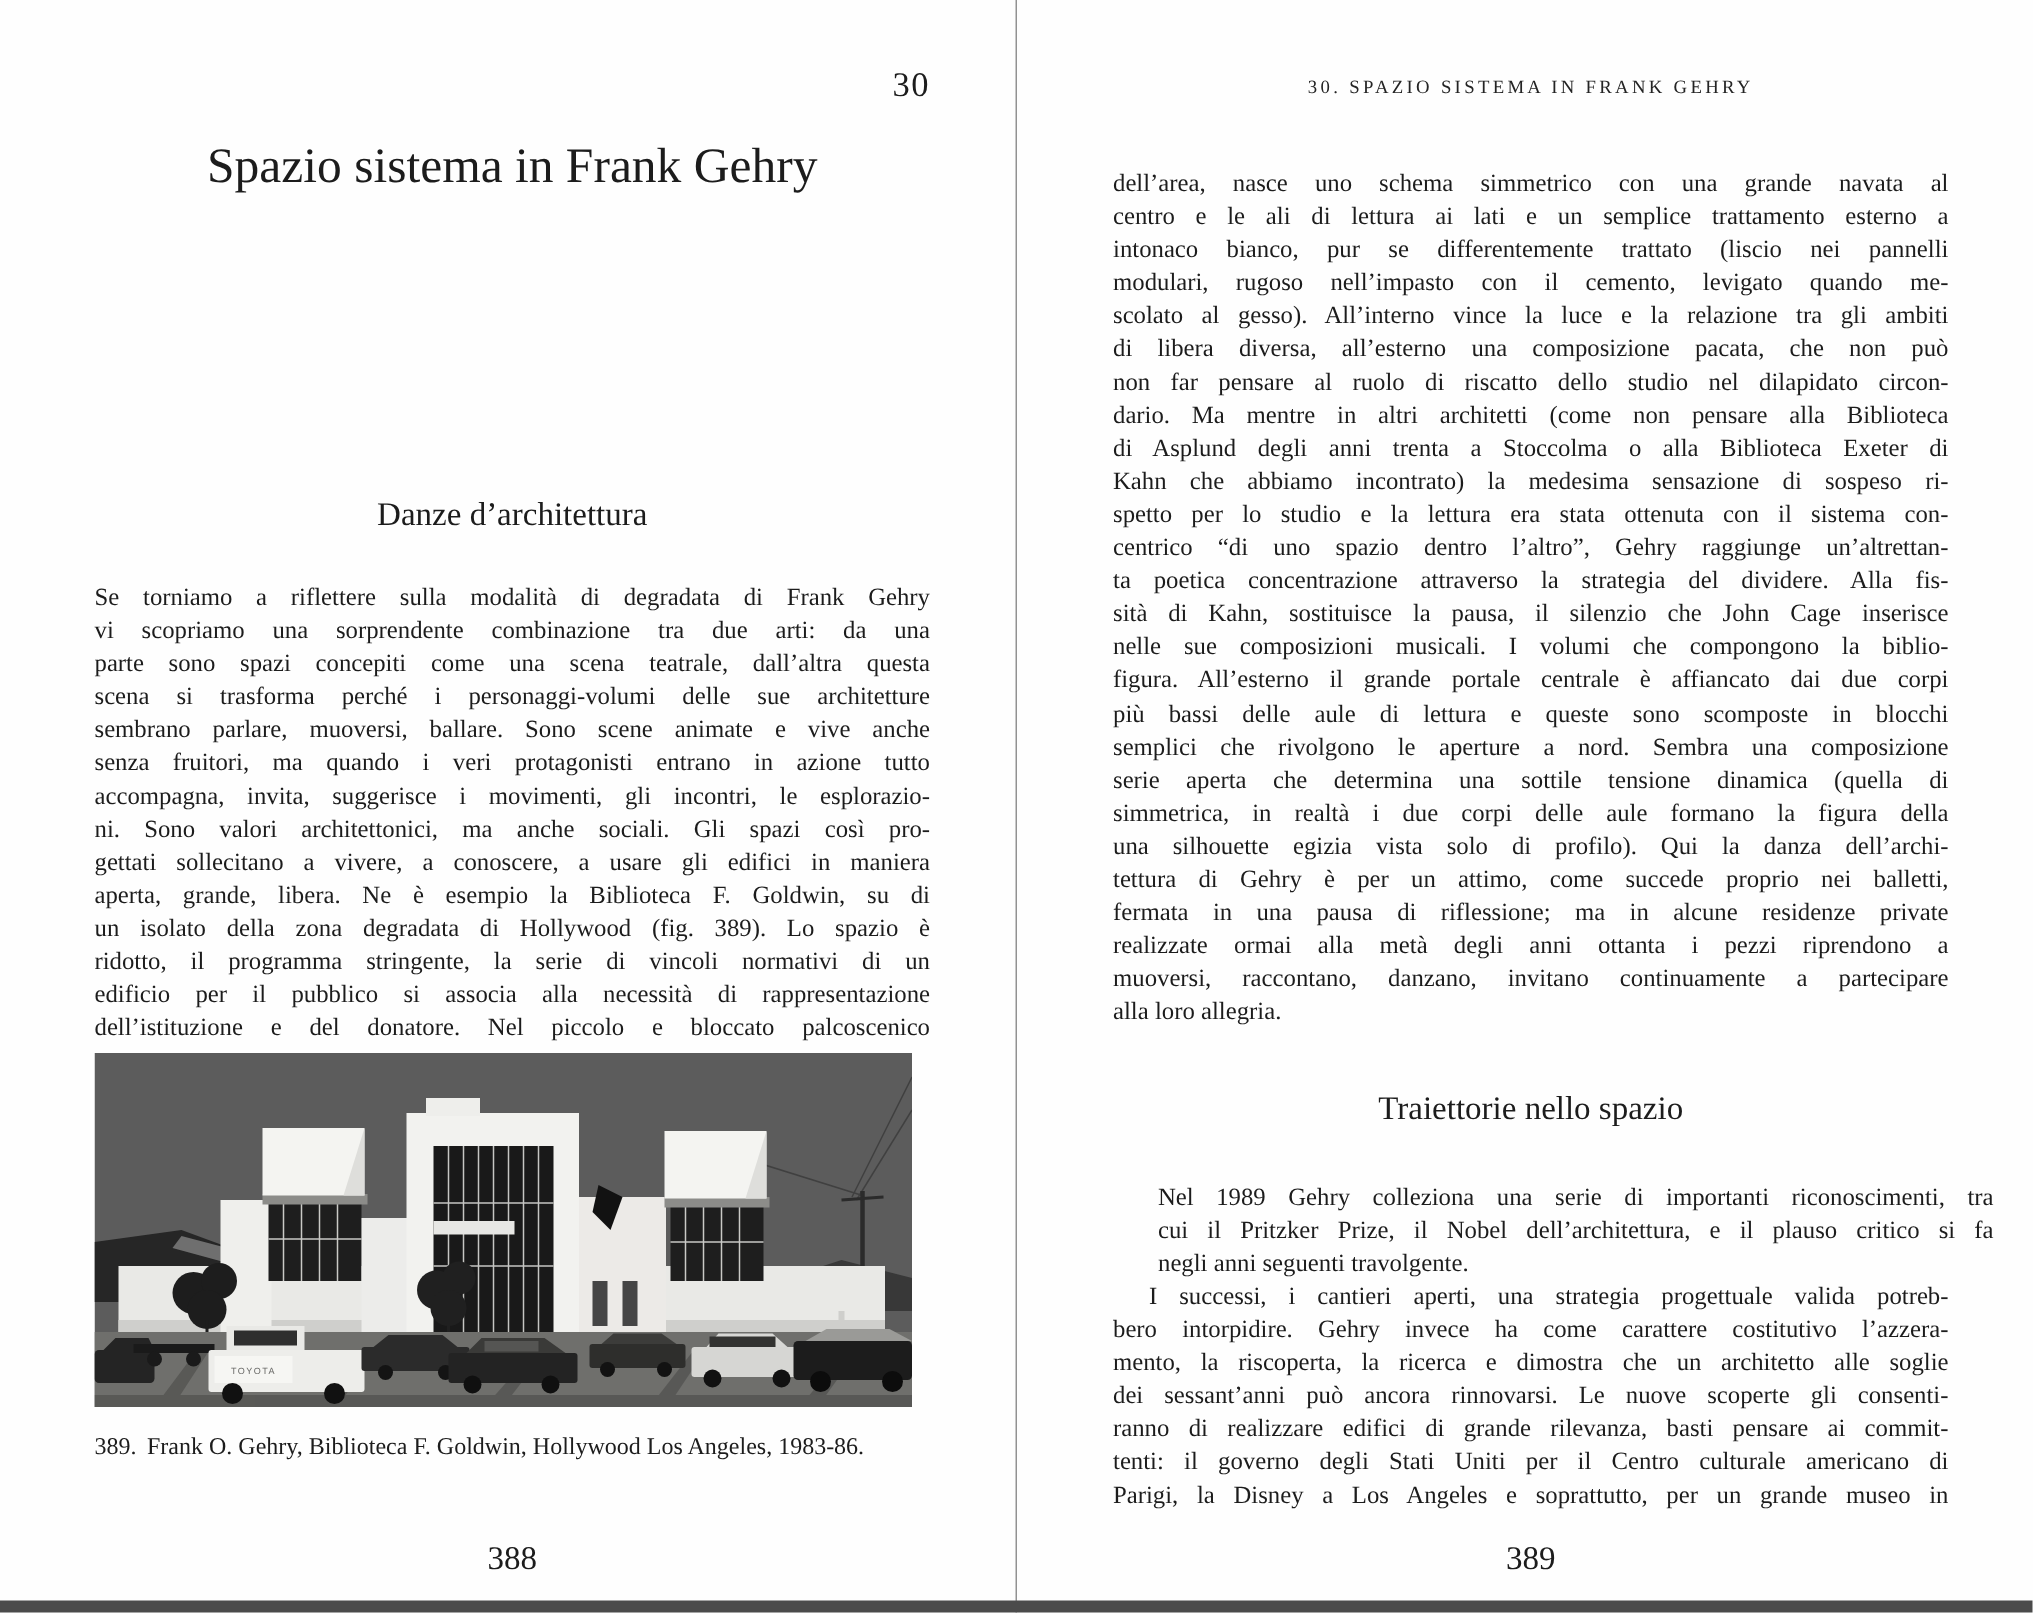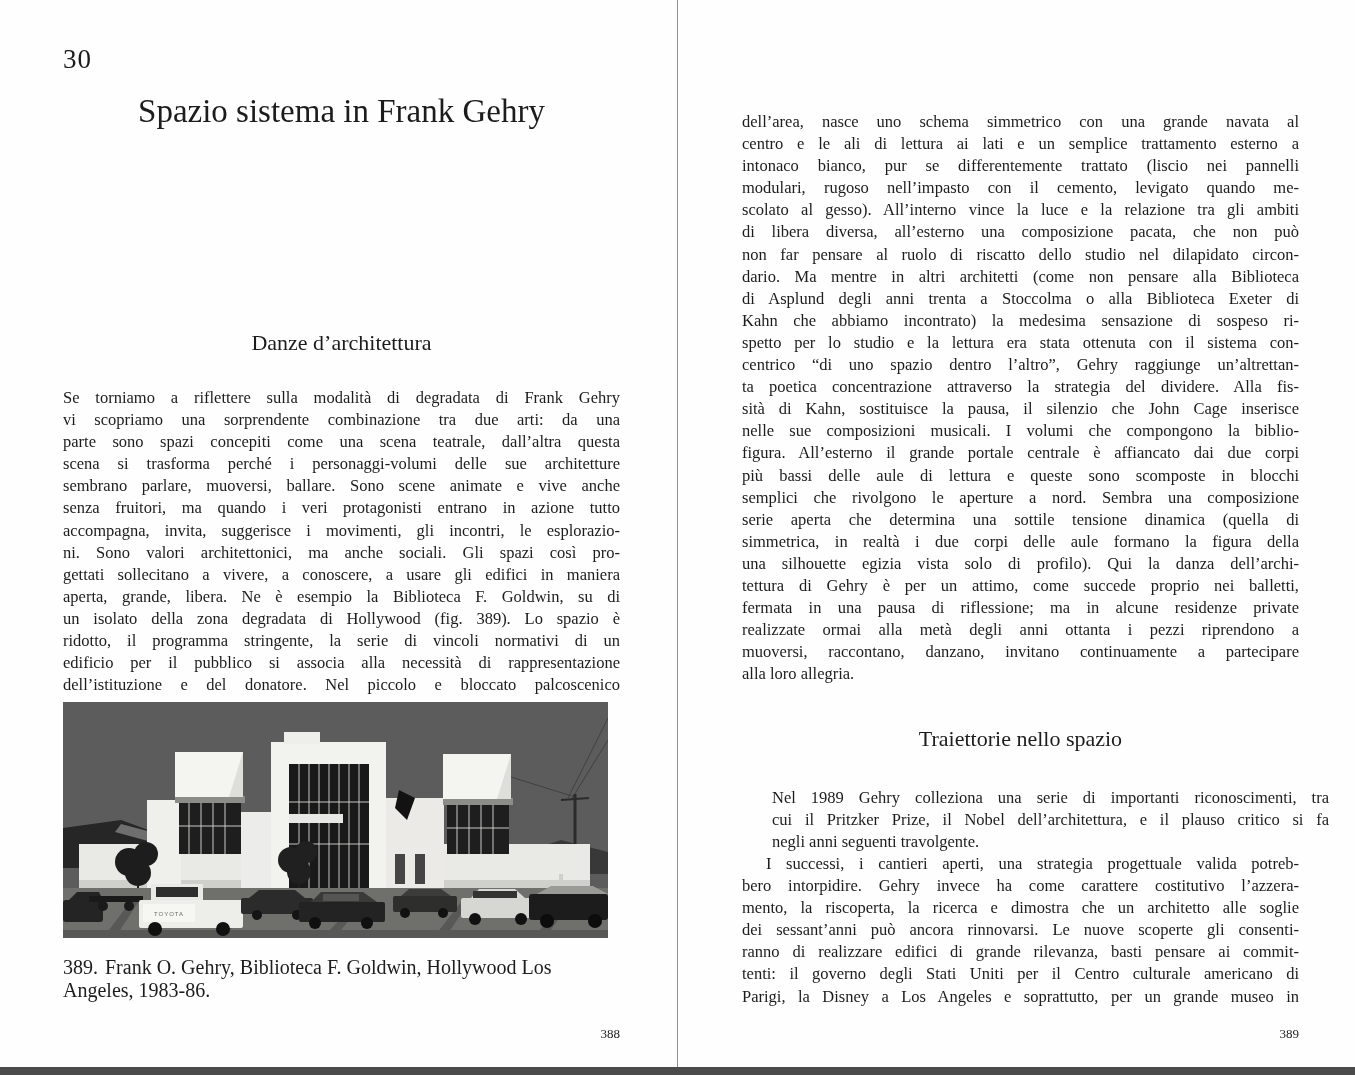--- a/index.html
+++ b/index.html
@@ -9,42 +9,42 @@
     background:#ffffff;
     color:#1c1c1c;
     position:relative;
     overflow:hidden;
   }
   .spread { position:absolute; left:0; top:0; width:1355px; height:1075px; background:#fefefe; }
   .gutter-line { position:absolute; left:677px; top:0; width:1px; height:1075px; background:#929292; }
   .bottom-bar { position:absolute; left:0; top:1067px; width:1355px; height:8px; background:#4b4b4b; }
 
   
-  .chapter-number { position:absolute; left:63px; top:44px; width:557px; text-align:left; font-size:27px; letter-spacing:1px; }
+  .chapter-number { position:absolute; left:63px; top:44px; width:557px; text-align:right; font-size:23px; letter-spacing:1px; }
   .chapter-title  { position:absolute; left:63px; top:93px;  width:557px; text-align:center; font-size:33px; }
   .section-heading { position:absolute; width:557px; text-align:center; font-size:22px; }
   .sh-left  { left:63px; top:330px; }
   .sh-right { left:742px; top:726px; }
 
   .bodytext { position:absolute; width:557px; font-size:16.5px; line-height:22.1px;margin-top:19px; }
   .p-left  { left:63px; top:368px; }
   .p-right1 { left:742px; top:92px; }
   .p-right2 { left:772px; top:768px; }
   .p-right3 { left:742px; top:834px; }
 
   .tline { text-align:justify; text-align-last:justify; white-space:normal; }
   .tline-last-left { text-align-last:left; }
   .tline-indent { text-indent:24px; }
 
   .figure-wrap { position:absolute; left:63px; top:702px; width:545px; height:236px; }
   .figure-wrap svg { display:block; }
-  .figure-caption { position:absolute; left:63px; top:956px; width:557px; font-size:20px; }
+  .figure-caption { position:absolute; left:63px; top:956px; width:557px; font-size:16px; }
   .figure-caption .capnum { margin-right:7px; }
 
-  .page-number { position:absolute; width:557px; text-align:right; font-size:13px; }
+  .page-number { position:absolute; width:557px; text-align:center; font-size:22px; }
   .pn-left  { left:63px; top:1026px; }
   .pn-right { left:742px; top:1026px; }
 
   
   .running-header {
     position:absolute; left:742px; top:51px; width:557px; text-align:center;
     font-size:12.5px; letter-spacing:2.2px; color:#242424;
   }
 </style>
 </head>
@@ -225,20 +225,21 @@
       </g>
     </svg>
   </div>
 
   <div class="figure-caption">
     <span class="capnum">389.</span><span>Frank O. Gehry, Biblioteca F. Goldwin, Hollywood Los Angeles, 1983-86.</span>
   </div>
 
   <div class="page-number pn-left">388</div>
 
+  <div class="running-header">30. SPAZIO SISTEMA IN FRANK GEHRY</div>
 
   <div class="bodytext p-right1">
       <div class="tline">dell’area, nasce uno schema simmetrico con una grande navata al</div>
       <div class="tline">centro e le ali di lettura ai lati e un semplice trattamento esterno a</div>
       <div class="tline">intonaco bianco, pur se differentemente trattato (liscio nei pannelli</div>
       <div class="tline">modulari, rugoso nell’impasto con il cemento, levigato quando me-</div>
       <div class="tline">scolato al gesso). All’interno vince la luce e la relazione tra gli ambiti</div>
       <div class="tline">di libera diversa, all’esterno una composizione pacata, che non può</div>
       <div class="tline">non far pensare al ruolo di riscatto dello studio nel dilapidato circon-</div>
       <div class="tline">dario. Ma mentre in altri architetti (come non pensare alla Biblioteca</div>

